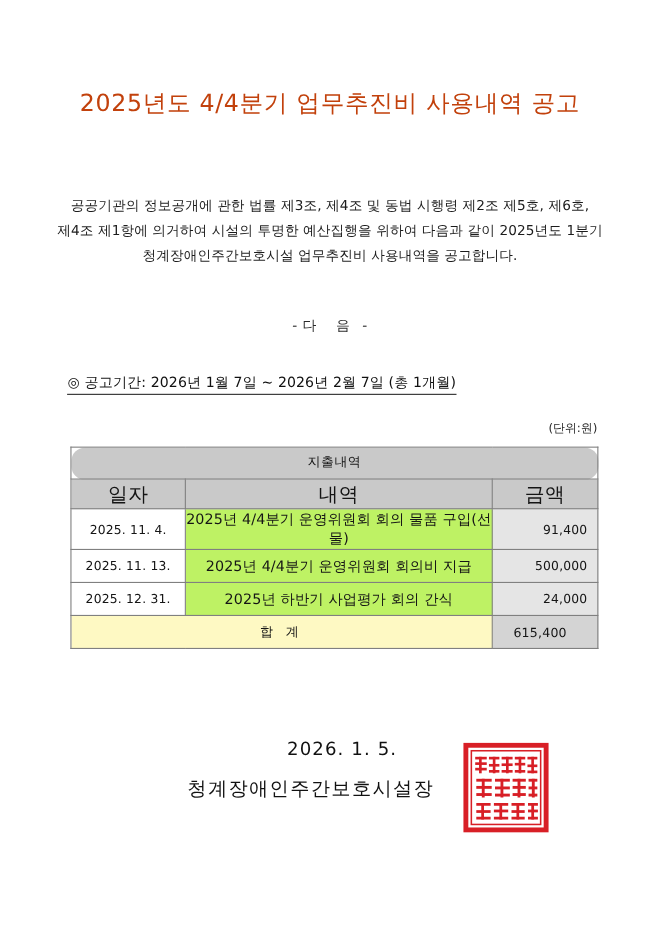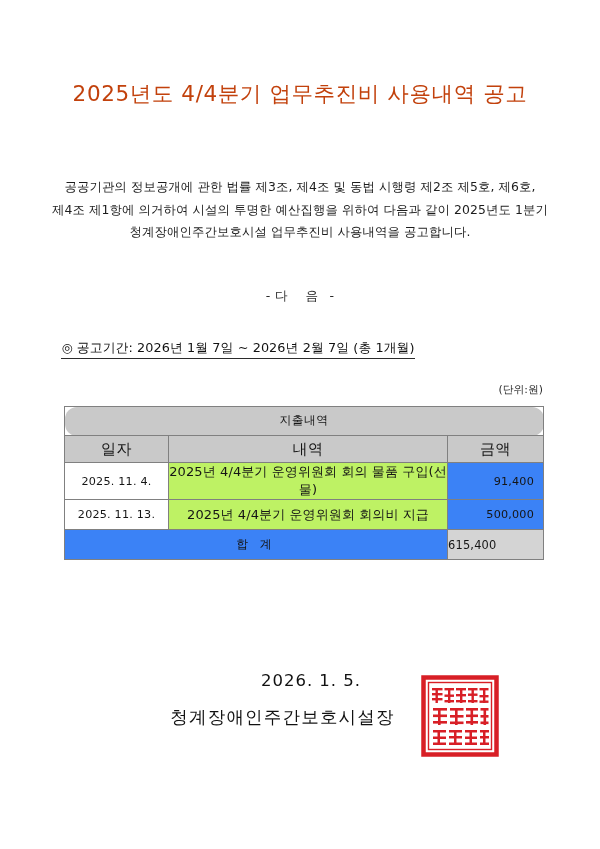--- a/index.html
+++ b/index.html
@@ -119,59 +119,59 @@
     background: #c9c9c9;
     text-align: center;
     font-size: 11.8px;
     letter-spacing: 0.4px;
     border-radius: 12px;
   }
   .exp-table .th-cell {
     height: 26px;
     background: #c9c9c9;
     text-align: center;
-    font-size: 15px;
+    font-size: 18px;
     letter-spacing: 0.4px;
   }
   .exp-table .cell-date {
     height: 29px;
     text-align: center;
     background: #ffffff;
     letter-spacing: 0.2px;
     font-size: 11.2px;
   }
   .exp-table .cell-desc {
     height: 29px;
     text-align: center;
     background: #bef264;
     letter-spacing: 0.1px;
     font-size: 13px;
   }
   .exp-table .cell-amt {
     height: 29px;
     text-align: right;
     padding-right: 9px;
-    background: #3b82f6;
+    background: #e5e5e5;
     letter-spacing: 0.2px;
     font-size: 11.2px;
   }
   .exp-table .total-label {
     height: 29px;
-    background: #3b82f6;
+    background: #fef9c3;
     text-align: center;
     font-size: 11.8px;
     margin-top: 48px;
   }
   .exp-table .total-label .sp {
     letter-spacing: 4px;
   }
   .exp-table .total-amt {
     height: 29px;
     background: #d4d4d4;
-    text-align: left;
+    text-align: center;
     padding-right: 9px;
     font-size: 11.4px;
     letter-spacing: 0.2px;
   }
   .col-date { width: 104px; }
   .col-desc { width: 279px; }
   .col-amt  { width: 96px; }
 
   
   .sign-date {
@@ -251,20 +251,25 @@
     <tbody>
       <tr>
         <td class="cell-date">2025. 11. 4.</td>
         <td class="cell-desc">2025년 4/4분기 운영위원회 회의 물품 구입(선물)</td>
         <td class="cell-amt">91,400</td>
       </tr>
       <tr>
         <td class="cell-date">2025. 11. 13.</td>
         <td class="cell-desc">2025년 4/4분기 운영위원회 회의비 지급</td>
         <td class="cell-amt">500,000</td>
+      </tr>
+      <tr>
+        <td class="cell-date">2025. 12. 31.</td>
+        <td class="cell-desc">2025년 하반기 사업평가 회의 간식</td>
+        <td class="cell-amt">24,000</td>
       </tr>
       <tr>
         <td class="total-label" colspan="2">
           <span class="sp">합 계</span>
         </td>
         <td class="total-amt">615,400</td>
       </tr>
     </tbody>
   </table>
 

